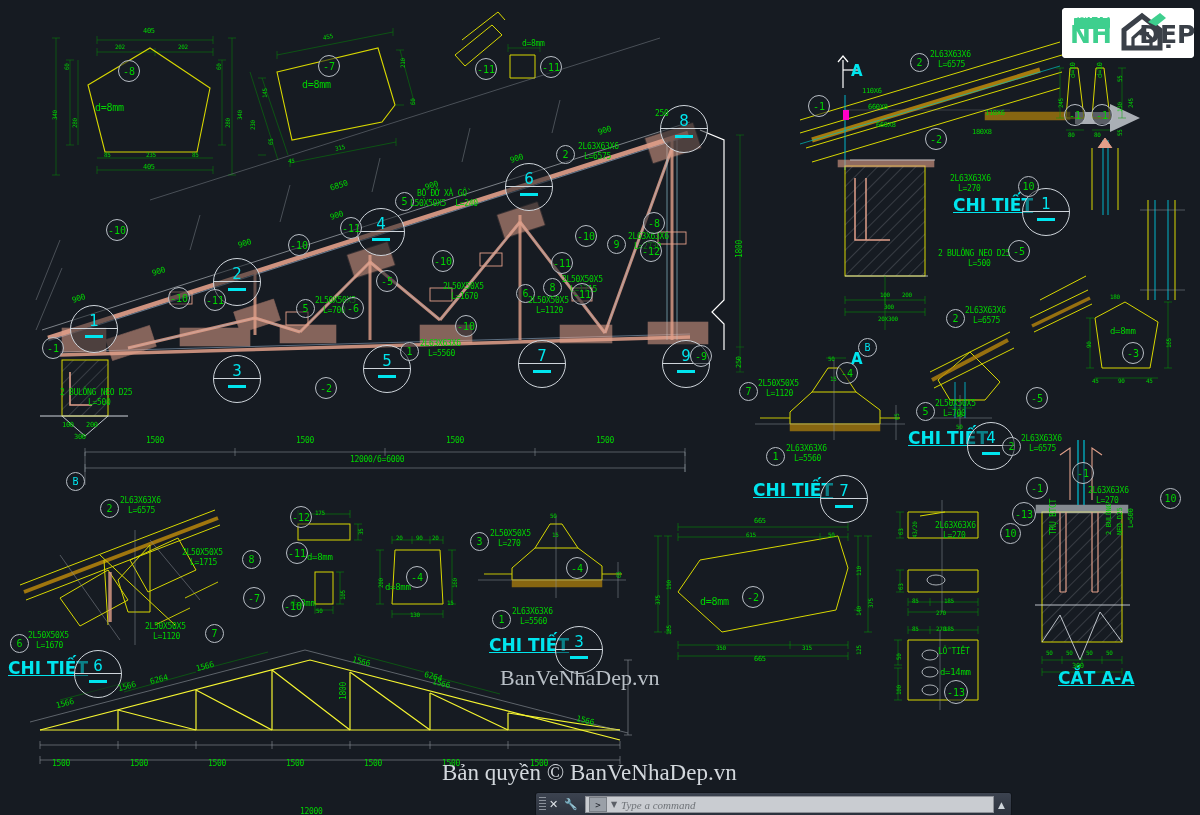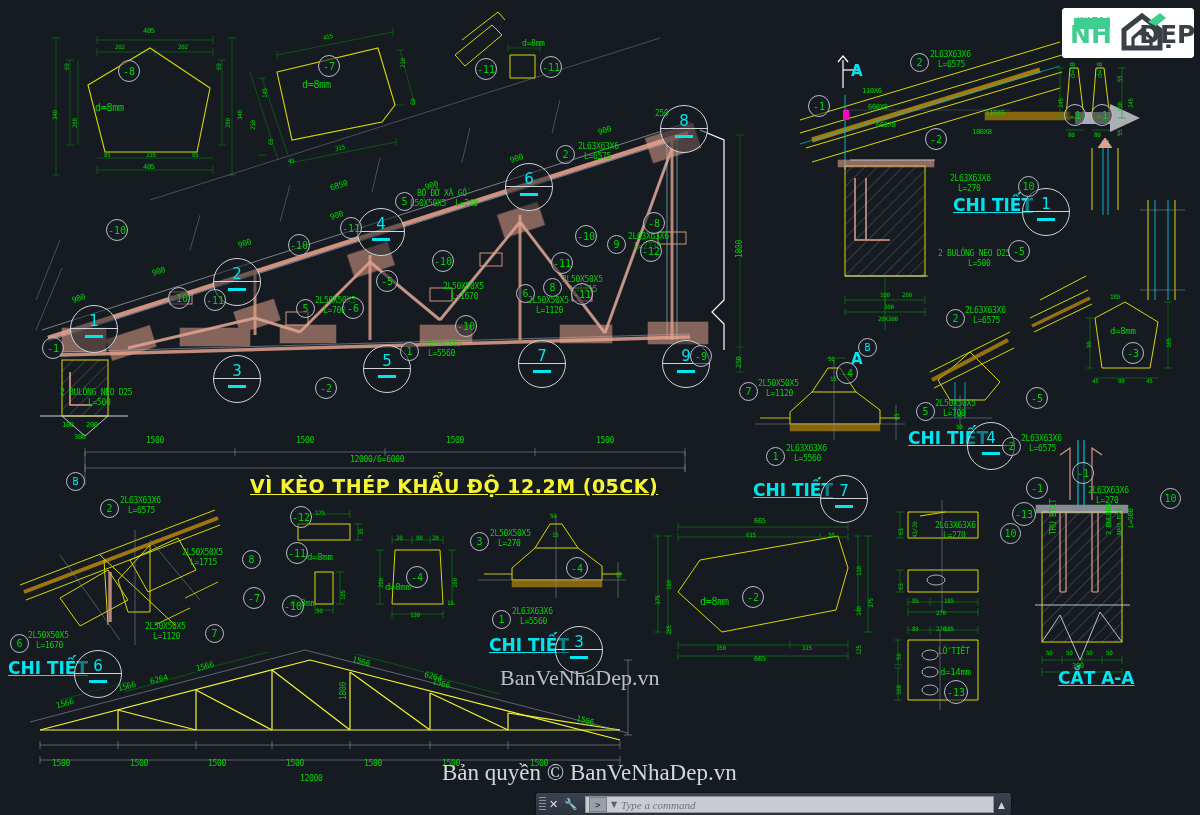--- a/index.html
+++ b/index.html
@@ -416,21 +416,20 @@
       <b>8</b>
       <i></i>
       <u></u>
     </div>
   <div class="detmark" style="left:662px;top:340px;">
       <b>9</b>
       <i></i>
       <u></u>
     </div>
 
-  <div class="yelbig" style="left:250px;top:475px;font-size:19px;text-decoration:underline;letter-spacing:.5px;">VÌ KÈO THÉP KHẨU ĐỘ 12.2M (05CK)</div>
 
   <div class="cy-t" style="left:953px;top:195px;font-size:17px;text-decoration:underline;">CHI TIẾT</div>
   <div class="detmark" style="left:1022px;top:188px;">
       <b>1</b>
       <i></i>
       <u></u>
     </div>
 
   <div class="cy-t" style="left:908px;top:428px;font-size:17px;text-decoration:underline;">CHI TIẾT</div>
   <div class="detmark" style="left:967px;top:422px;">
@@ -752,21 +751,21 @@
   <div class="lbl s8" style="left:432px;top:680px;transform:rotate(14deg);">1566</div>
   <div class="lbl s8" style="left:576px;top:717px;transform:rotate(14deg);">1566</div>
   <div class="lbl s8" style="left:340px;top:700px;transform:rotate(-90deg);transform-origin:left top;">1800</div>
   <div class="lbl s8" style="left:52px;top:760px;">1500</div>
   <div class="lbl s8" style="left:130px;top:760px;">1500</div>
   <div class="lbl s8" style="left:208px;top:760px;">1500</div>
   <div class="lbl s8" style="left:286px;top:760px;">1500</div>
   <div class="lbl s8" style="left:364px;top:760px;">1500</div>
   <div class="lbl s8" style="left:442px;top:760px;">1500</div>
   <div class="lbl s8" style="left:530px;top:760px;">1500</div>
-  <div class="lbl s8" style="left:300px;top:775px;">12000</div>
+  <div class="lbl s8" style="left:300px;top:808px;">12000</div>
 
   <div class="wm" style="left:442px;top:760px;font-size:23px;color:#d3d8dd;">Bản quyền © BanVeNhaDep.vn</div>
   <div class="wm" style="left:500px;top:665px;font-size:22px;color:#b9c0c7;">BanVeNhaDep.vn</div>
 
   <div class="logo" style="left:1062px;top:8px;width:132px;height:50px;">
     <svg viewBox="0 0 132 50" style="width:132px;height:50px;">
       <rect x="0" y="0" width="132" height="50" rx="4" fill="#ffffff"></rect>
       <rect x="12" y="9" width="36" height="12" rx="2" fill="#3ecf8e"></rect>
       <g fill="#3a4048">
         <path d="M62 40 L62 22 L80 8 L98 22 L98 40 Z" fill="none" stroke="#3a4048" stroke-width="5"></path>

